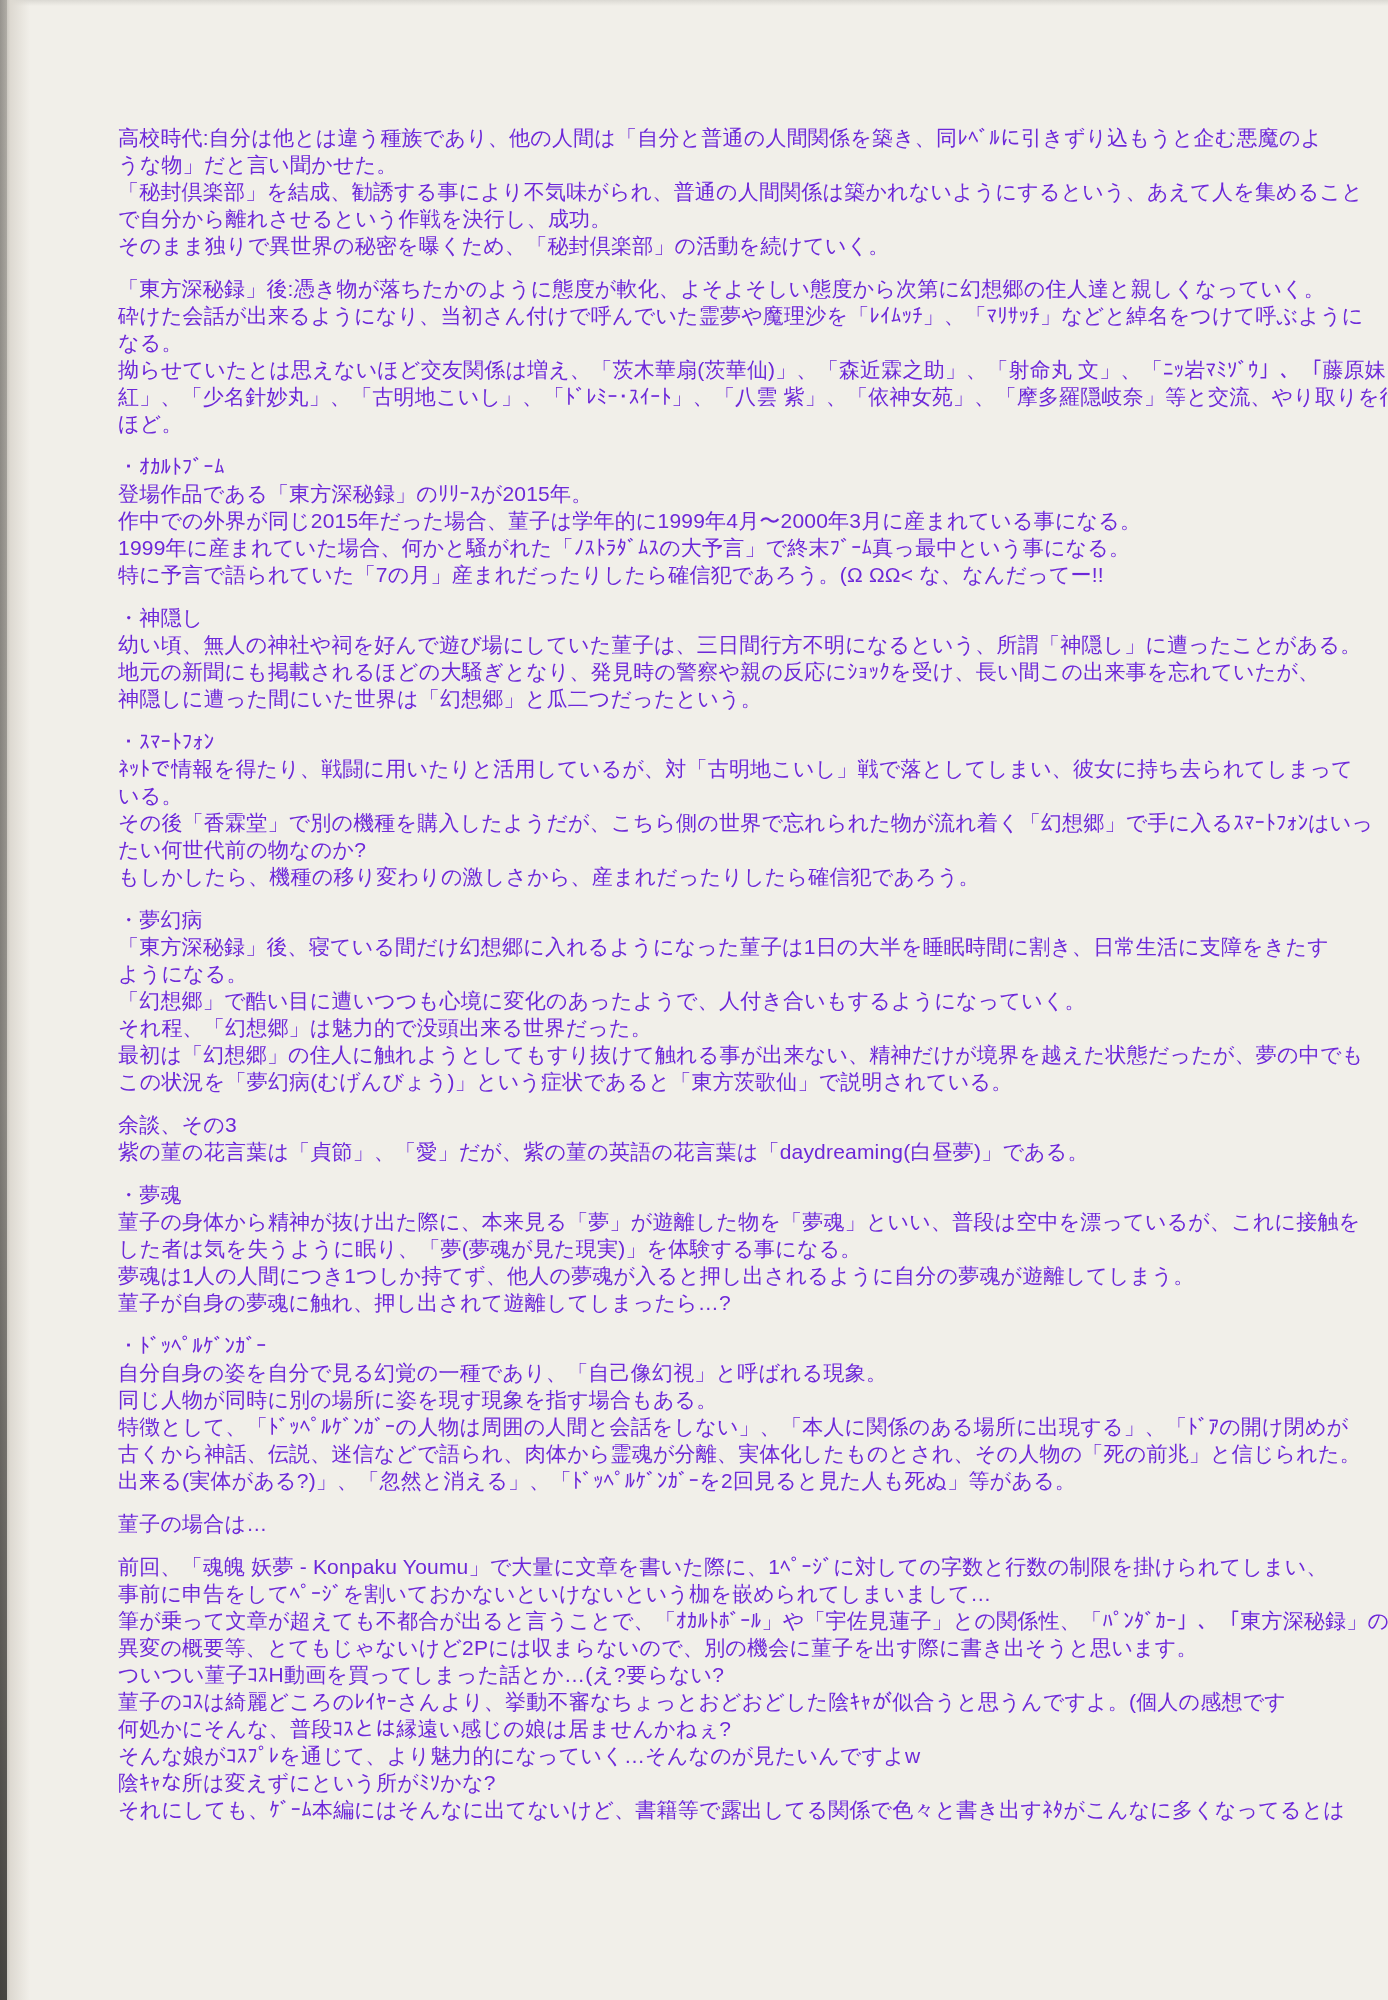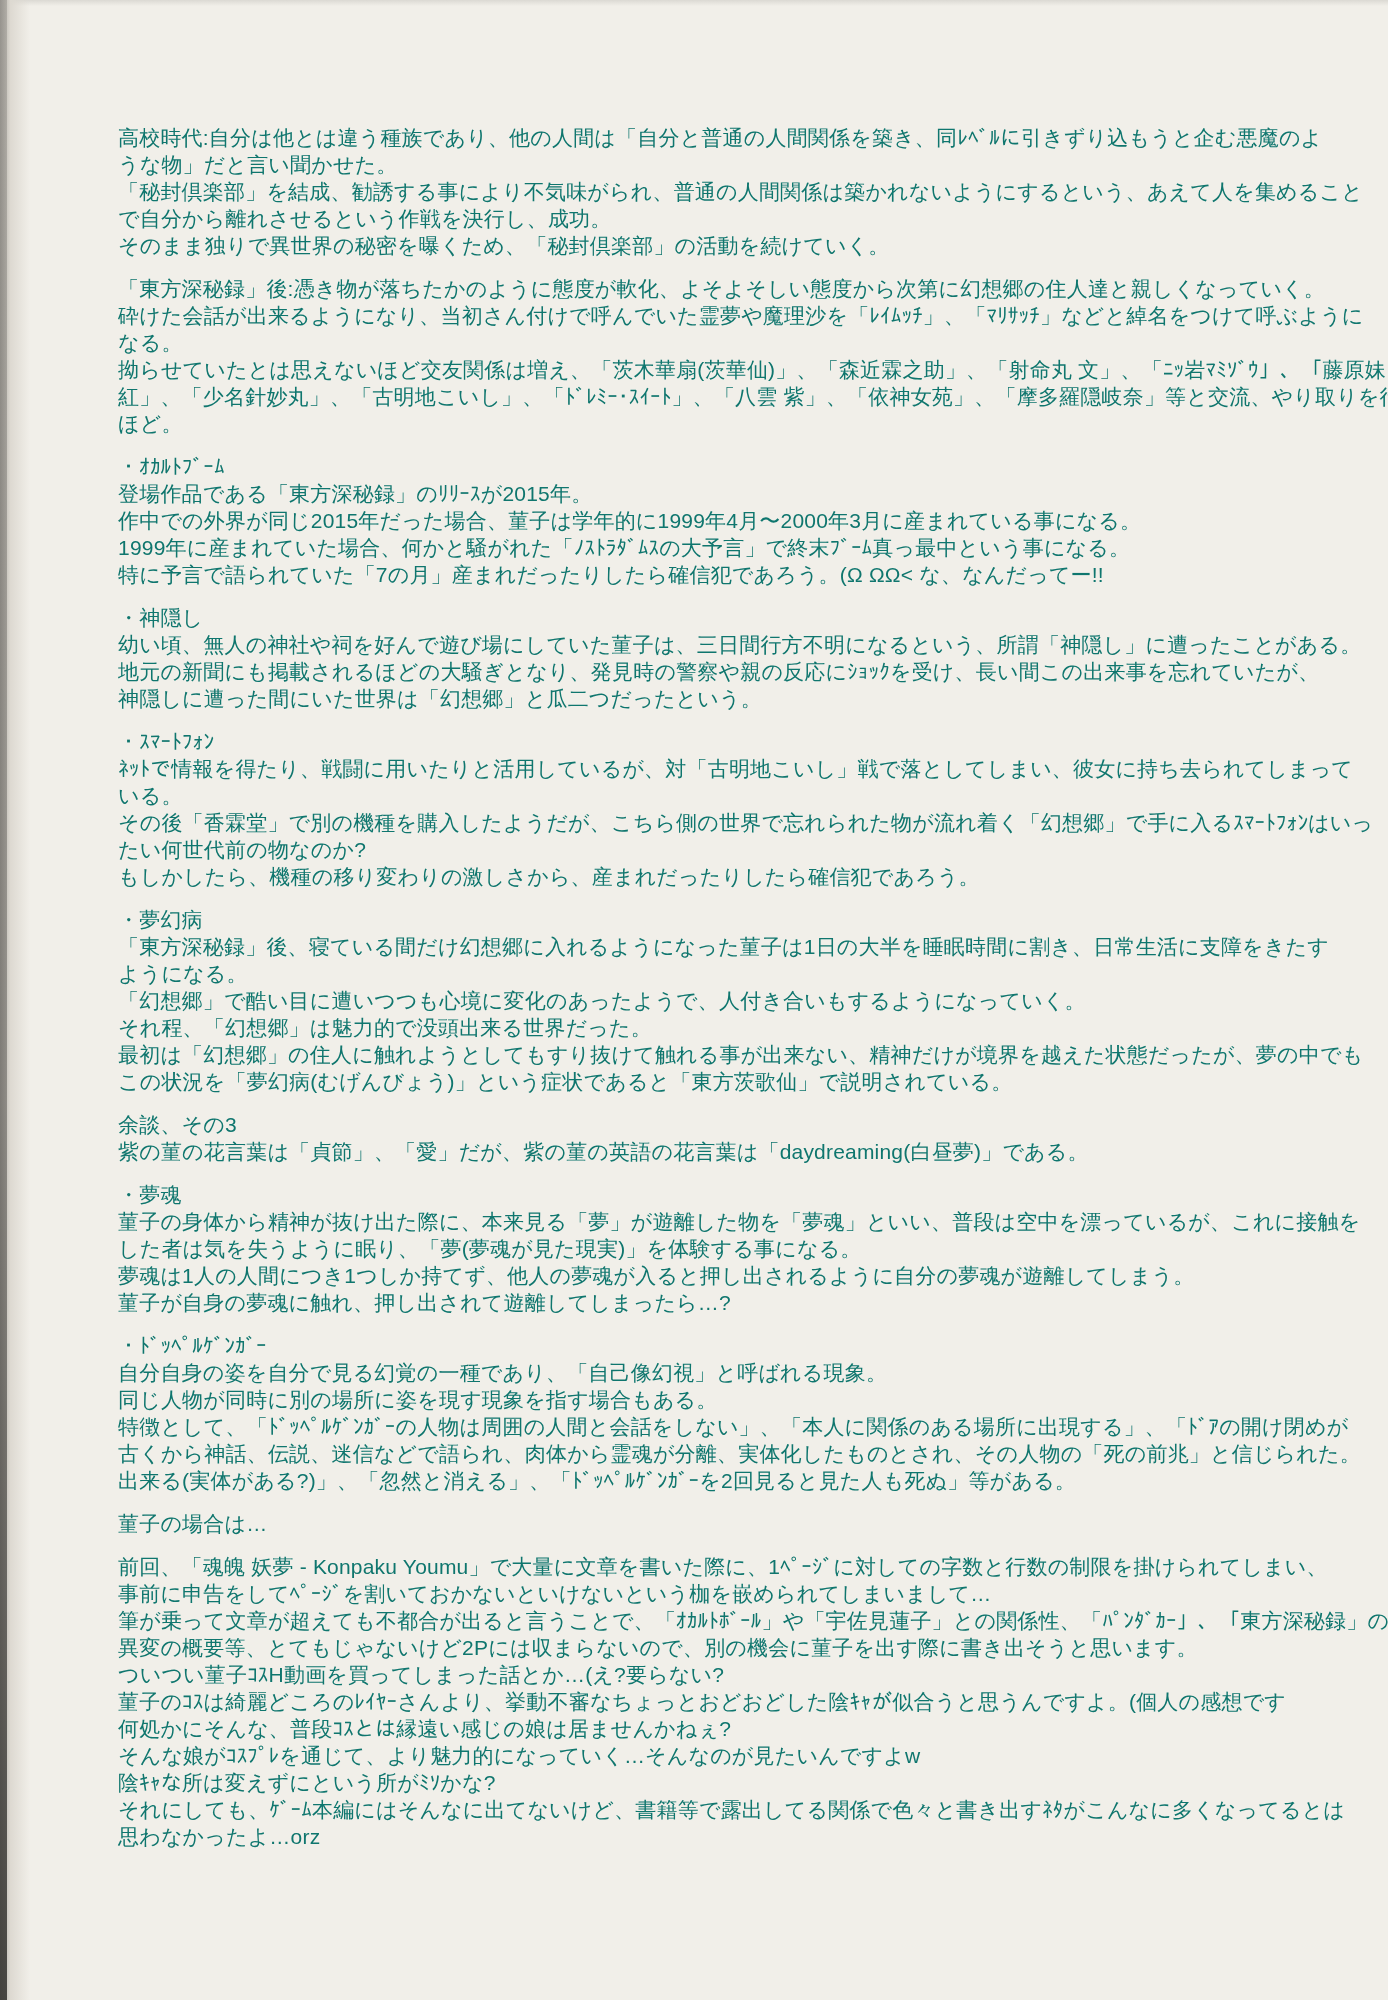--- a/index.html
+++ b/index.html
@@ -35,21 +35,21 @@
     left: 0; right: 0; top: 0;
     height: 6px;
     background: linear-gradient(to bottom, rgba(120,118,112,0.18), rgba(241,239,233,0));
     pointer-events: none;
   }
   .content {
     position: absolute;
     left: 118px;
     top: 124px;
     width: 1235px;
-    color: #0f766e;
+    color: #6d28d9;
     font-size: 21px;
     line-height: 27px;
     letter-spacing: 0.2px;
   }
   .section {
     margin-bottom: 16px;
   }
   .line {
     white-space: nowrap;
     height: 27px;
@@ -134,16 +134,15 @@
         <div class="line">前回、「魂魄 妖夢 - Konpaku Youmu」で大量に文章を書いた際に、1ﾍﾟｰｼﾞに対しての字数と行数の制限を掛けられてしまい、</div>
         <div class="line">事前に申告をしてﾍﾟｰｼﾞを割いておかないといけないという枷を嵌められてしまいまして…</div>
         <div class="line">筆が乗って文章が超えても不都合が出ると言うことで、「ｵｶﾙﾄﾎﾞｰﾙ」や「宇佐見蓮子」との関係性、「ﾊﾟﾝﾀﾞｶｰ」、「東方深秘録」の</div>
         <div class="line">異変の概要等、とてもじゃないけど2Pには収まらないので、別の機会に菫子を出す際に書き出そうと思います。</div>
         <div class="line">ついつい菫子ｺｽH動画を買ってしまった話とか…(え?要らない?</div>
         <div class="line">菫子のｺｽは綺麗どころのﾚｲﾔｰさんより、挙動不審なちょっとおどおどした陰ｷｬが似合うと思うんですよ。(個人の感想です</div>
         <div class="line">何処かにそんな、普段ｺｽとは縁遠い感じの娘は居ませんかねぇ?</div>
         <div class="line">そんな娘がｺｽﾌﾟﾚを通じて、より魅力的になっていく…そんなのが見たいんですよw</div>
         <div class="line">陰ｷｬな所は変えずにという所がﾐｿかな?</div>
         <div class="line">それにしても、ｹﾞｰﾑ本編にはそんなに出てないけど、書籍等で露出してる関係で色々と書き出すﾈﾀがこんなに多くなってるとは</div>
-        <div class="line">思わなかったよ…orz</div>
       </div>
     </div>
 </div>
 
 </body></html>

